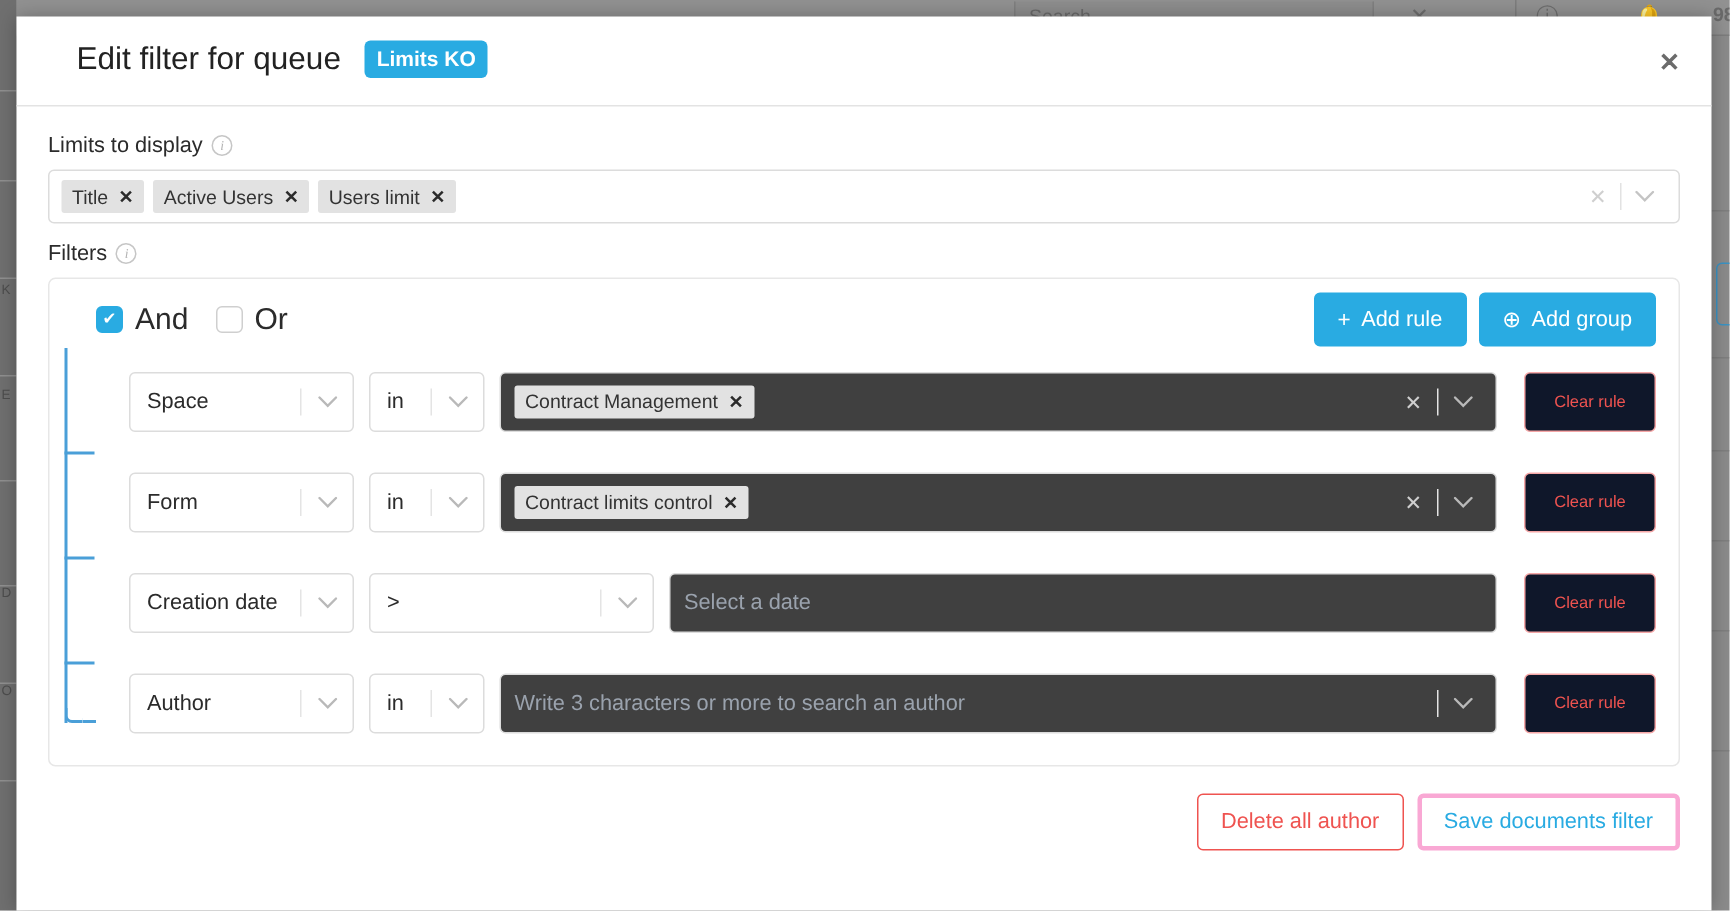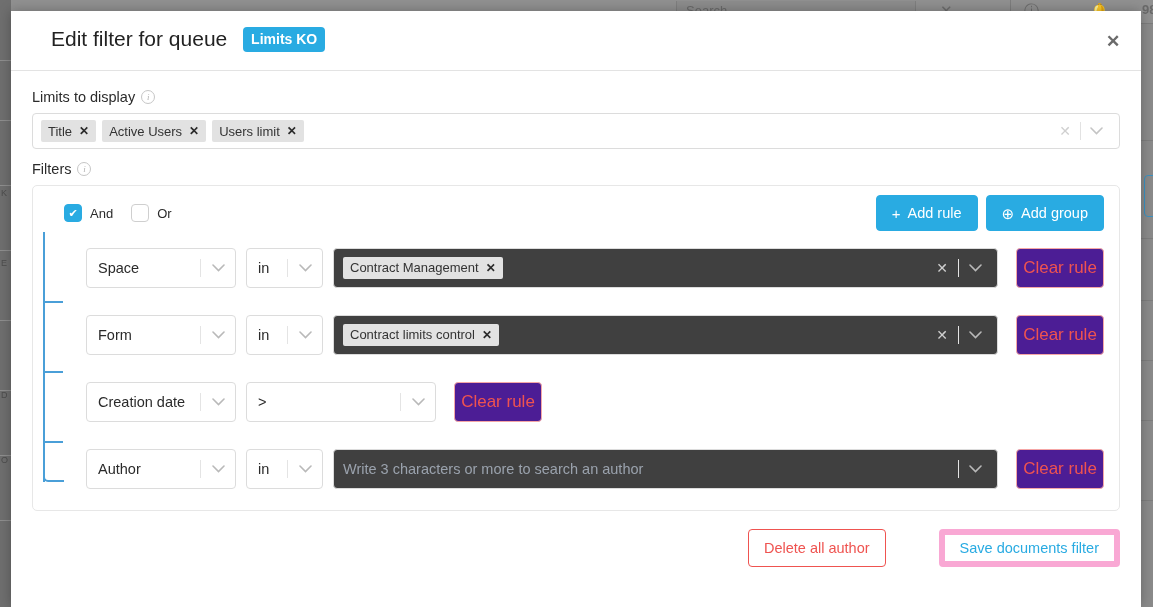--- a/index.html
+++ b/index.html
@@ -177,21 +177,21 @@
     border: 1px solid #cfcfcf;
     background: #ffffff;
     display: inline-flex; align-items: center; justify-content: center;
     cursor: pointer;
   }
   .cb.checked {
     background: #29abe2; border-color: #29abe2;
   }
   .cb-mark { color: #fff; font-size: 11px; line-height: 1; }
   .logic-label {
-    font-size: 13px; color: #2b2b2b;
+    font-size: 20px; color: #2b2b2b;
     margin: 0 18px 0 8px;
   }
   .logic-label.last { margin-right: 0; }
 
   .group-buttons { display: flex; gap: 8px; }
   .btn {
     border-radius: 4px;
     font-size: 14.5px;
     cursor: pointer;
     font-family: "Liberation Sans", sans-serif;
@@ -279,40 +279,40 @@
     position: absolute; right: 6px; top: 0; bottom: 0;
     display: flex; align-items: center;
   }
   .vi-clear { color: #cfcfcf; font-size: 14px; padding: 0 10px; cursor: pointer; }
   .vi-divider { width: 1px; height: 18px; background: #e4e4e4; }
   .vi-chev { color: #b9b9b9; padding: 0 9px 0 10px; display:flex; align-items:center; cursor: pointer;}
 
   .gap10 { width: 10px; flex: none; }
 
   .btn-clear-rule {
-    background: #4c1d95;
+    background: #0f172a;
     border: 1px solid #f5a6a6;
     color: #ef5350;
     height: 40px; width: 88px;
     margin-left: 18px;
-    font-size: 17px;
+    font-size: 11px;
   }
 
   
   .modal-footer {
     display: flex; justify-content: flex-end; gap: 9px;
     padding: 18px 21px 0 21px;
   }
   .btn-danger-outline {
     background: #ffffff; border: 1px solid #ef5350; color: #ef5350;
     height: 38px; padding: 0 15px;
   }
   .btn-primary-outline {
-    background: #ffffff; border: 6px solid #f9a8d4; color: #29abe2;
-    height: 38px; padding: 0 15px; margin-left: 44px;
+    background: #ffffff; border: 3px solid #f9a8d4; color: #29abe2;
+    height: 38px; padding: 0 15px;
   }
 </style>
 </head>
 <body>
 
 <div id="backdrop">
   <div class="bg-sidebar">
     <div class="bg-sidebar-line" style="top:60px"></div>
     <div class="bg-sidebar-line" style="top:120px"></div>
     <div class="bg-sidebar-line" style="top:185px"></div>
@@ -525,20 +525,23 @@
               <span>&gt;</span>
               <span class="sel-right">
                 <span class="sel-divider"></span>
                 <span class="sel-chev">
                   <svg class="chev" width="13" height="8" viewBox="0 0 13 8">
                       <path d="M1 1 L6.5 6.5 L12 1" stroke="#b9b9b9" stroke-width="1.6" fill="none" stroke-linecap="round"></path>
                     </svg>
                 </span>
               </span>
             </div>
+            <div class="value-input">
+              <span class="value-placeholder">Select a date</span>
+            </div>
             <button class="btn btn-clear-rule">Clear rule</button>
           </div>
 
           <div class="rule-row">
             <div class="select-box select-field">
               <span>Author</span>
               <span class="sel-right">
                 <span class="sel-divider"></span>
                 <span class="sel-chev">
                   <svg class="chev" width="13" height="8" viewBox="0 0 13 8">

